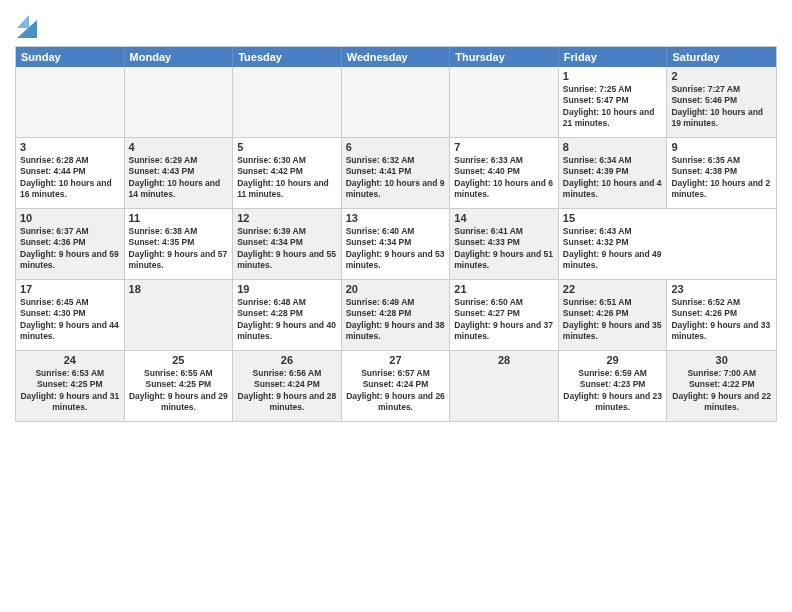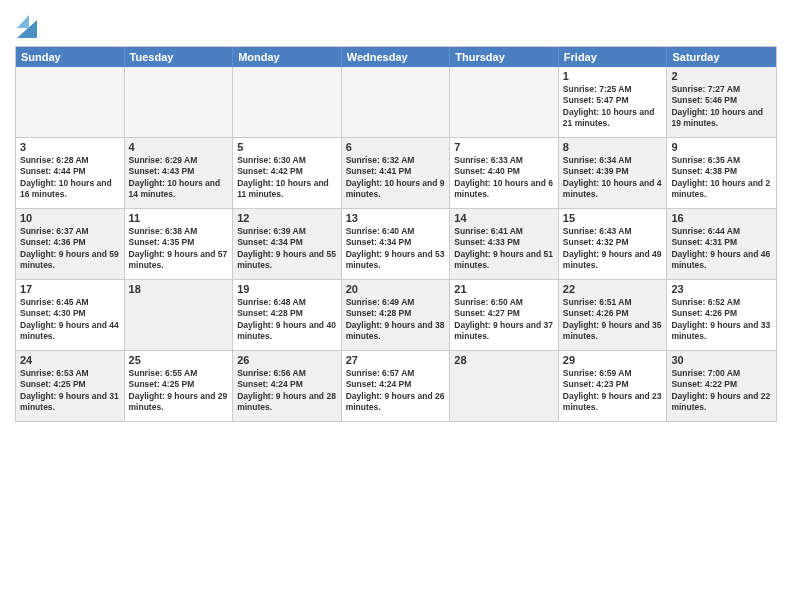--- a/index.html
+++ b/index.html
@@ -86,21 +86,21 @@
       flex: 1;
       display: flex;
       flex-direction: column;
     }
     .cal-row {
       display: grid;
       grid-template-columns: repeat(7, 1fr);
       flex: 1;
       border-bottom: 1px solid #ccc;
     }
-    .cal-row:last-child { border-bottom: none; }
+    .cal-row:last-child { border-bottom: none; text-align: center; }
     .cal-cell {
       border-right: 1px solid #ccc;
       padding: 3px 4px;
       font-size: 9px;
       color: #333;
       vertical-align: top;
       min-height: 0;
       display: flex;
       flex-direction: column;
     }
@@ -140,22 +140,22 @@
     <div class="title-block">
       <div class="month-title"></div>
       <div class="location"></div>
     </div>
   </div>
 
   <div class="calendar">
     <div class="cal-header">
 
     <div class="cal-header-cell">Sunday</div>
+        <div class="cal-header-cell">Monday</div>
         <div class="cal-header-cell">Tuesday</div>
-        <div class="cal-header-cell">Monday</div>
         <div class="cal-header-cell">Wednesday</div>
         <div class="cal-header-cell">Thursday</div>
         <div class="cal-header-cell">Friday</div>
         <div class="cal-header-cell">Saturday</div>
       </div>
     <div class="cal-body">
 
     <div class="cal-row">
           <div class="cal-cell empty"></div>
           <div class="cal-cell empty"></div>
@@ -264,27 +264,20 @@
 Daylight: 9 hours
 and 51 minutes.</div>
           </div>
           <div class="cal-cell">
             <div class="day-num">15</div>
             <div class="cell-info">Sunrise: 6:43 AM
 Sunset: 4:32 PM
 Daylight: 9 hours
 and 49 minutes.</div>
           </div>
-          <div class="cal-cell shaded">
-            <div class="day-num">16</div>
-            <div class="cell-info">Sunrise: 6:44 AM
-Sunset: 4:31 PM
-Daylight: 9 hours
-and 46 minutes.</div>
-          </div>
         </div>
         <div class="cal-row">
           <div class="cal-cell">
             <div class="day-num">17</div>
             <div class="cell-info">Sunrise: 6:45 AM
 Sunset: 4:30 PM
 Daylight: 9 hours
 and 44 minutes.</div>
           </div>
           <div class="cal-cell shaded">

